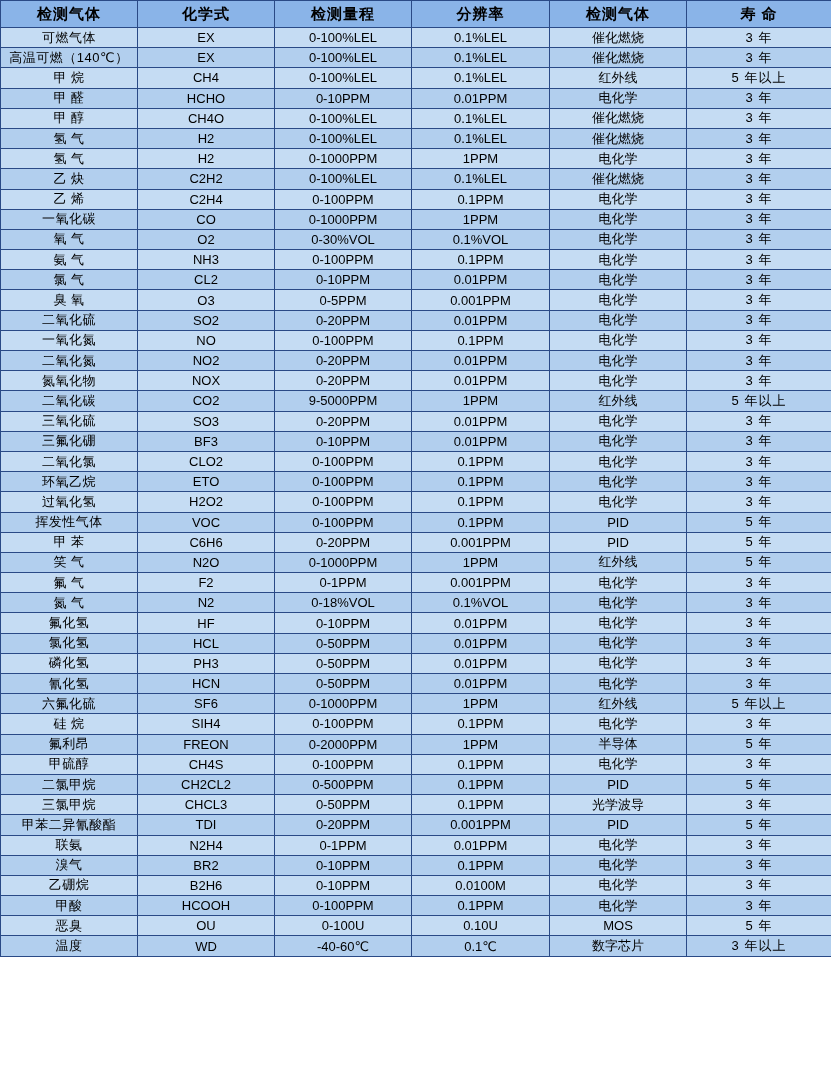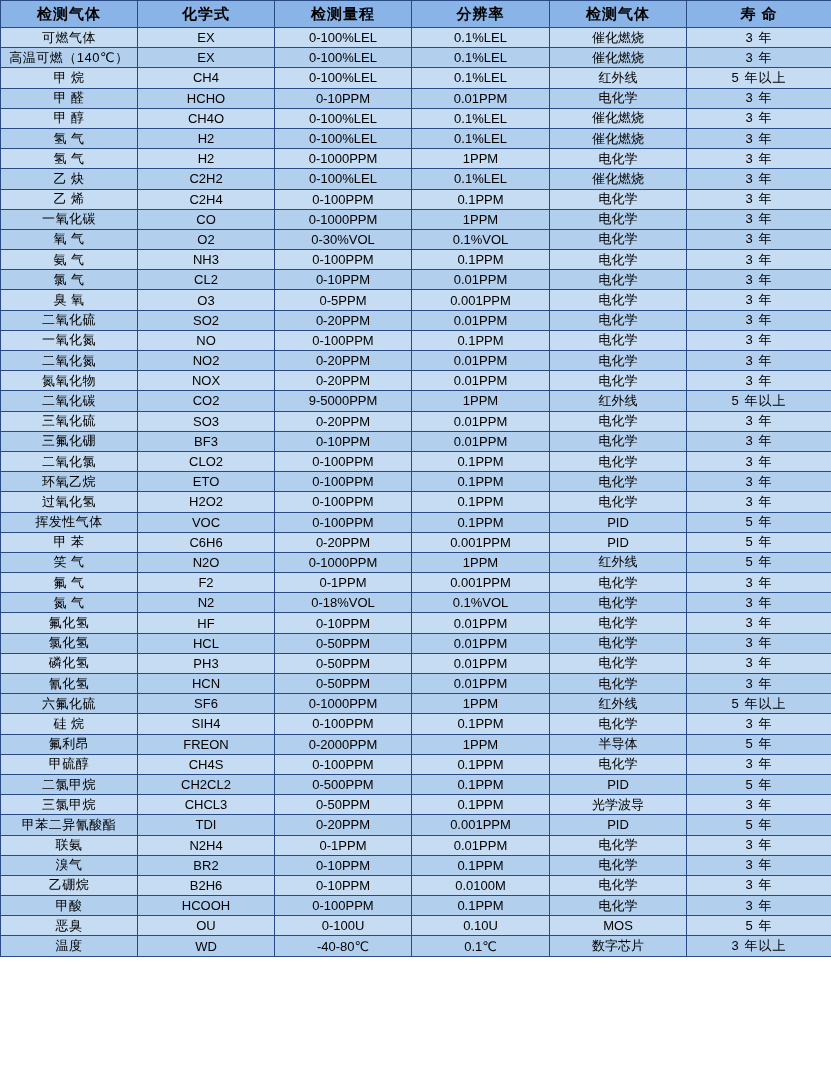--- a/index.html
+++ b/index.html
@@ -444,20 +444,20 @@
           <td class="col-name">恶臭</td>
           <td class="col-formula">OU</td>
           <td class="col-range">0-100U</td>
           <td class="col-resolution">0.10U</td>
           <td class="col-principle">MOS</td>
           <td class="col-life">5 年</td>
         </tr>
         <tr class="even">
           <td class="col-name">温度</td>
           <td class="col-formula">WD</td>
-          <td class="col-range">-40-80℃</td>
+          <td class="col-range">-40-60℃</td>
           <td class="col-resolution">0.1℃</td>
           <td class="col-principle">数字芯片</td>
           <td class="col-life">3 年以上</td>
         </tr>
       </tbody>
   </table>
 </div>
 
 </body></html>

